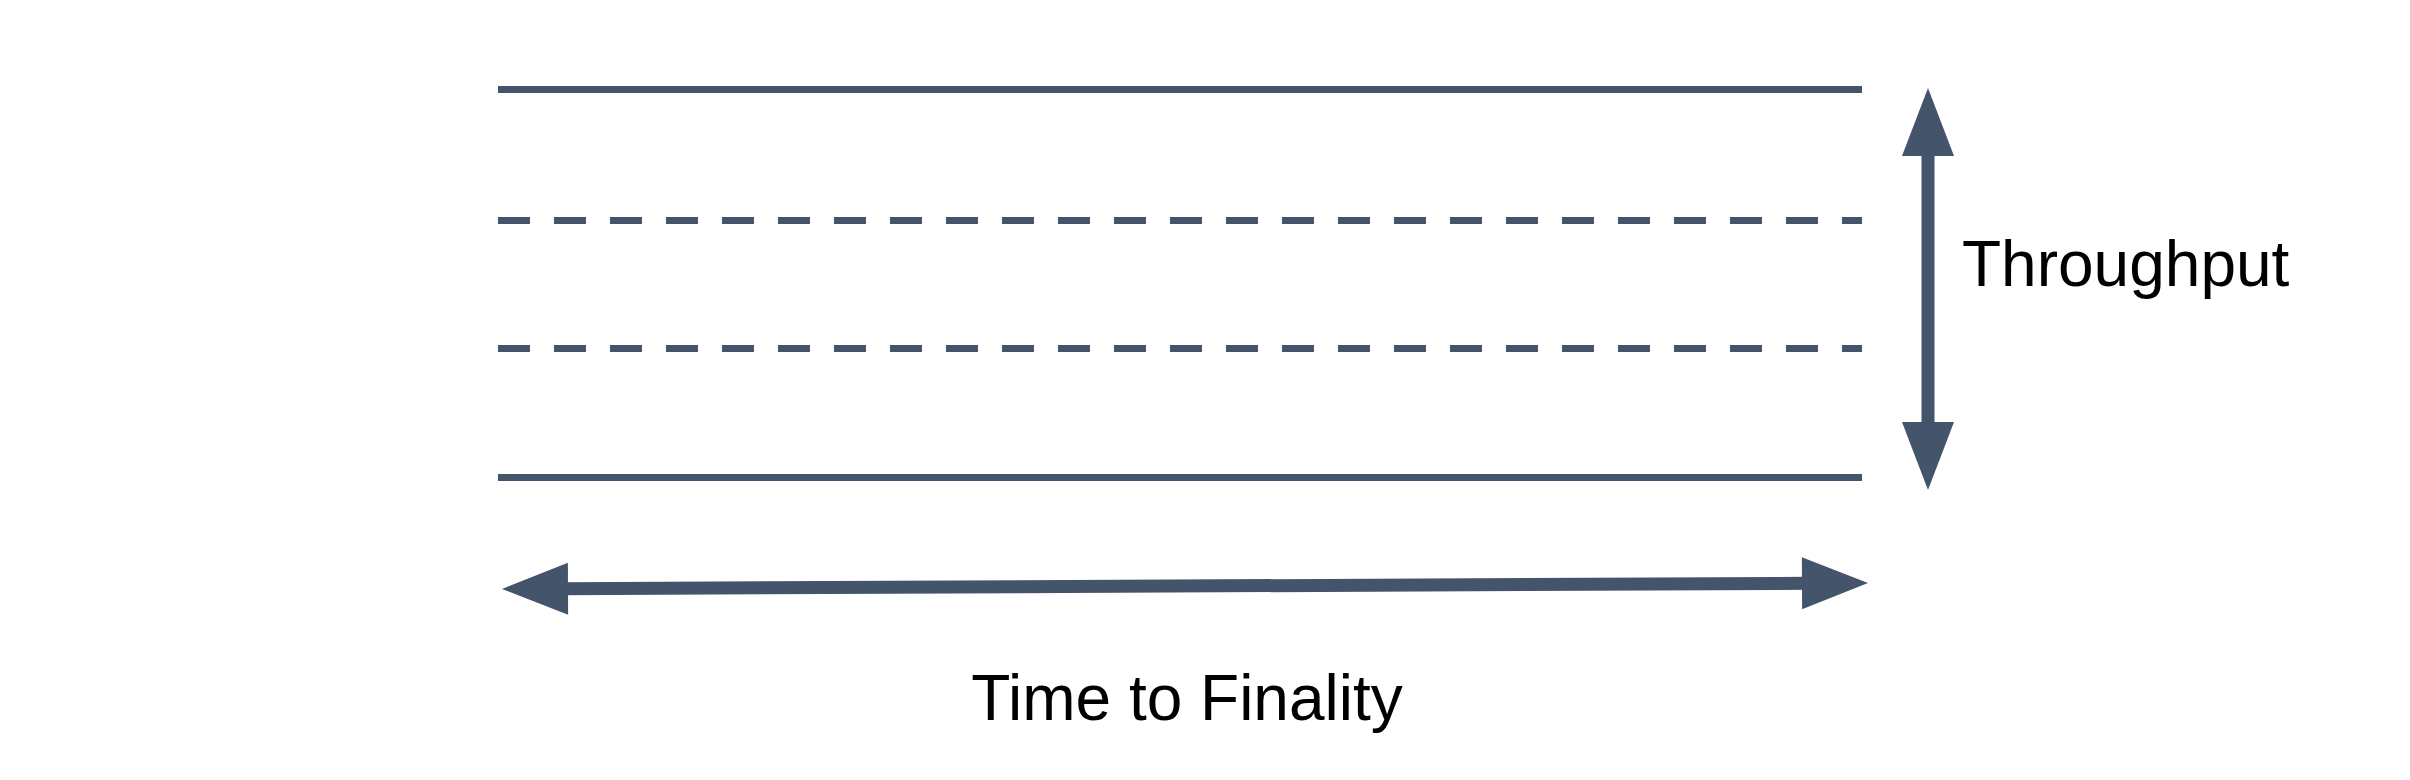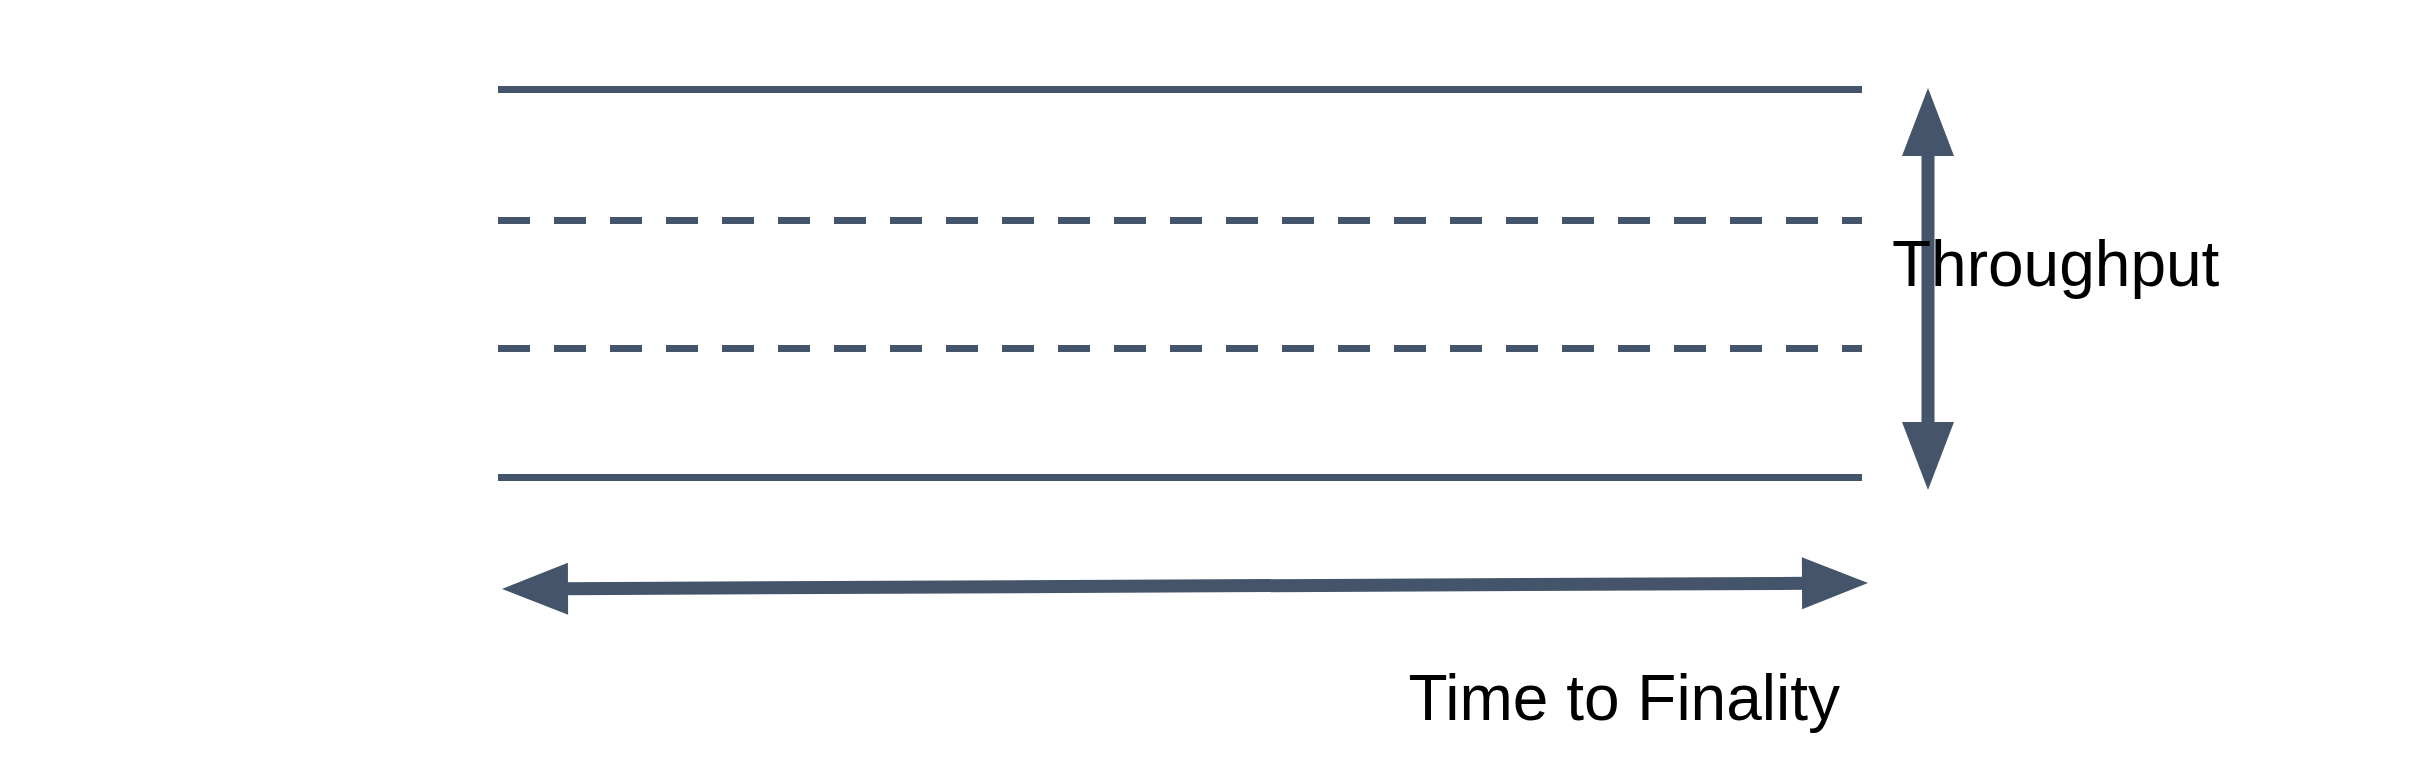--- a/index.html
+++ b/index.html
@@ -56,28 +56,28 @@
     transform: rotate(-0.25deg);
   }
   .label {
     position: absolute;
     color: var(--text);
     font-size: 64px;
     line-height: 1.15;
     white-space: nowrap;
   }
   .label-throughput {
-    left: 1892px;
+    left: 1962px;
     top: 228px;
   }
   .label-time {
-    left: 474px;
+    left: 504px;
     width: 1366px;
     top: 662px;
-    text-align: right;
+    text-align: center;
   }
 </style>
 </head>
 <body>
 
 <div class="canvas">
 
   <div class="band-line solid line-top"></div>
   <div class="band-line dashed line-dash1"></div>
   <div class="band-line dashed line-dash2"></div>

